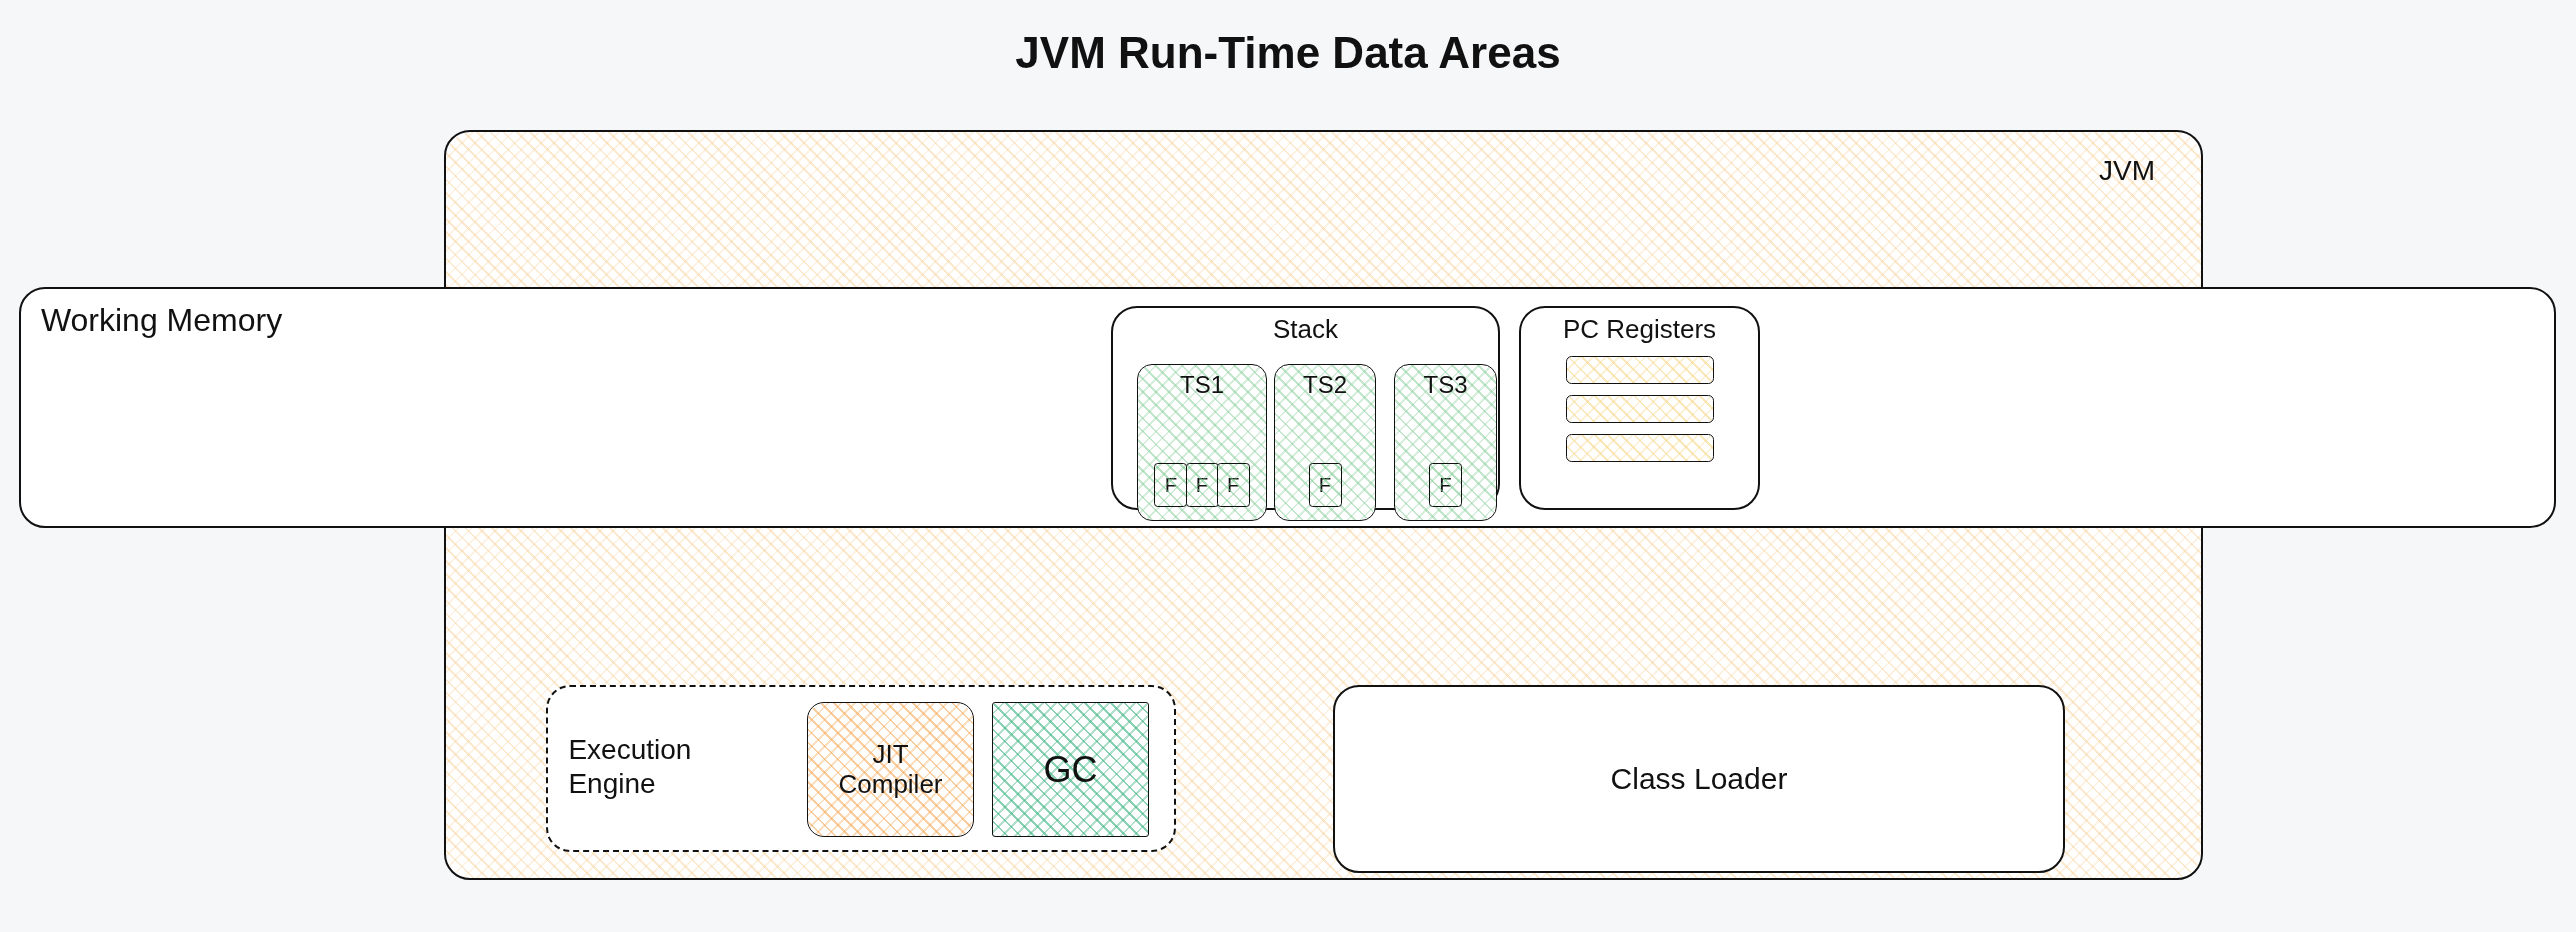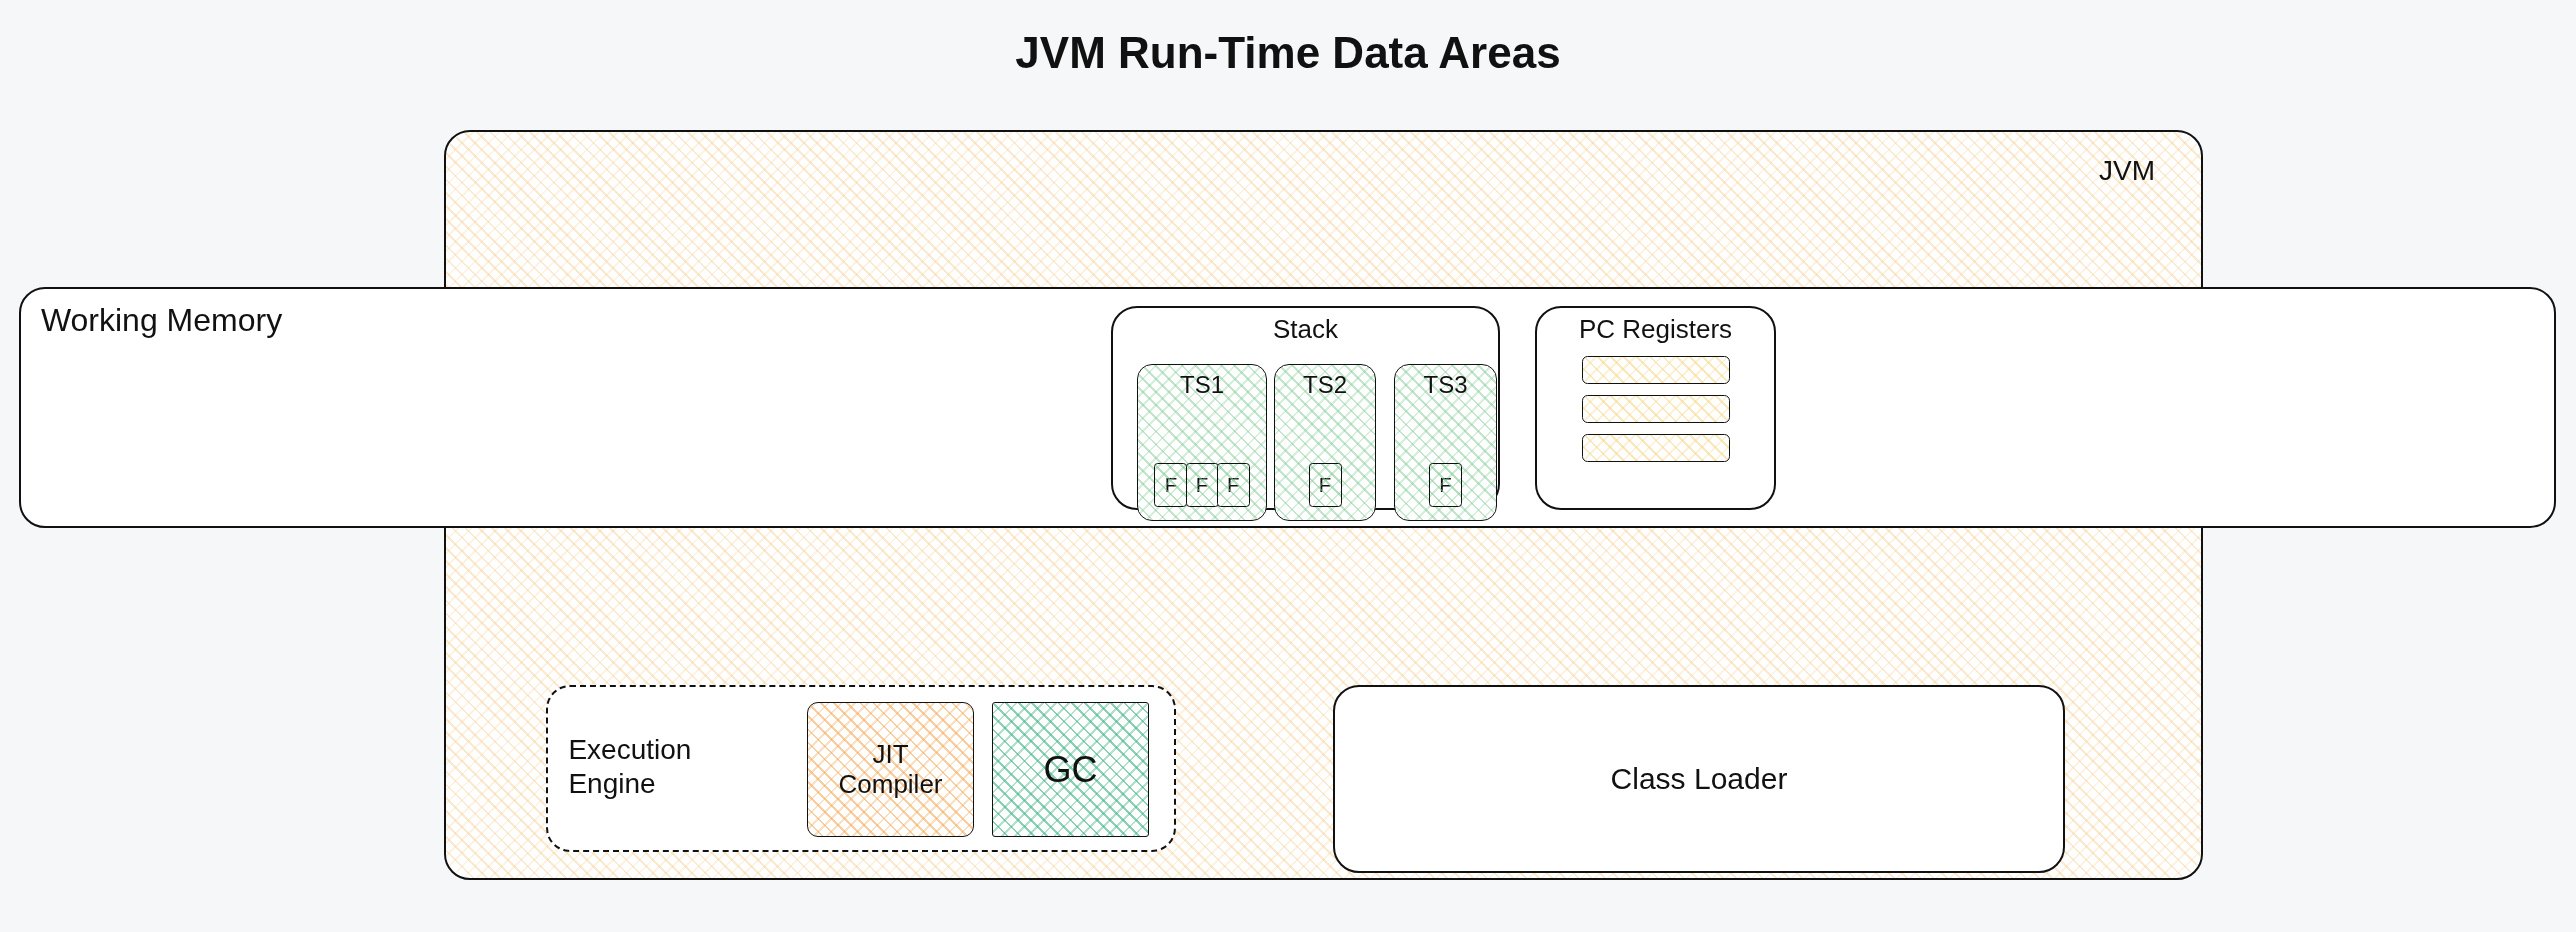--- a/index.html
+++ b/index.html
@@ -80,37 +80,36 @@
     font-size:20.4px; background:#fff;
     --h1: rgba(120,200,140,0.55); --h2: rgba(120,200,140,0.35);
     border-radius:3.7px;
   }
   .frame + .frame { margin-left:-1.9px; }
 
   .pcreg {
     left: 1519px; top: 306px; width: 241px; height: 204px;
     background:#fff;
     text-align:center;
-    margin-left:16px;
   }
   .pc-title { font-size:26px; margin-top:5.6px; }
   .pc-row {
     margin: 11px auto 0; width:148px; height:28px;
     border:1.9px solid #111; border-radius:5.6px; background:#fff;
     --h1: rgba(246,210,120,0.5); --h2: rgba(246,210,120,0.3);
   }
 
   .exec-engine {
     position:absolute; left:546px; top:685px; width:630px; height:167px;
     border:2.8px dashed #111; border-radius:24px; background:#fff;
   }
   .ee-label { position:absolute; left:20.4px; top:46px; font-size:28px; line-height:1.2; }
   .jit {
     position:absolute; left:259px; top:15px; width:167px; height:135px;
-    border:1.9px solid #111; border-radius:11px;
+    border:1.9px solid #111; border-radius:17px;
     --h1: rgba(245,165,80,0.55); --h2: rgba(245,165,80,0.35);
     background:#fff;
     display:flex; align-items:center; justify-content:center; text-align:center;
     font-size:26px; line-height:1.15;
   }
   .gc {
     position:absolute; left:444px; top:15px; width:157px; height:135px;
     border:1.9px solid #111; border-radius:3px;
     --h1: rgba(60,180,130,0.6); --h2: rgba(60,180,130,0.4);
     background:#fff;

